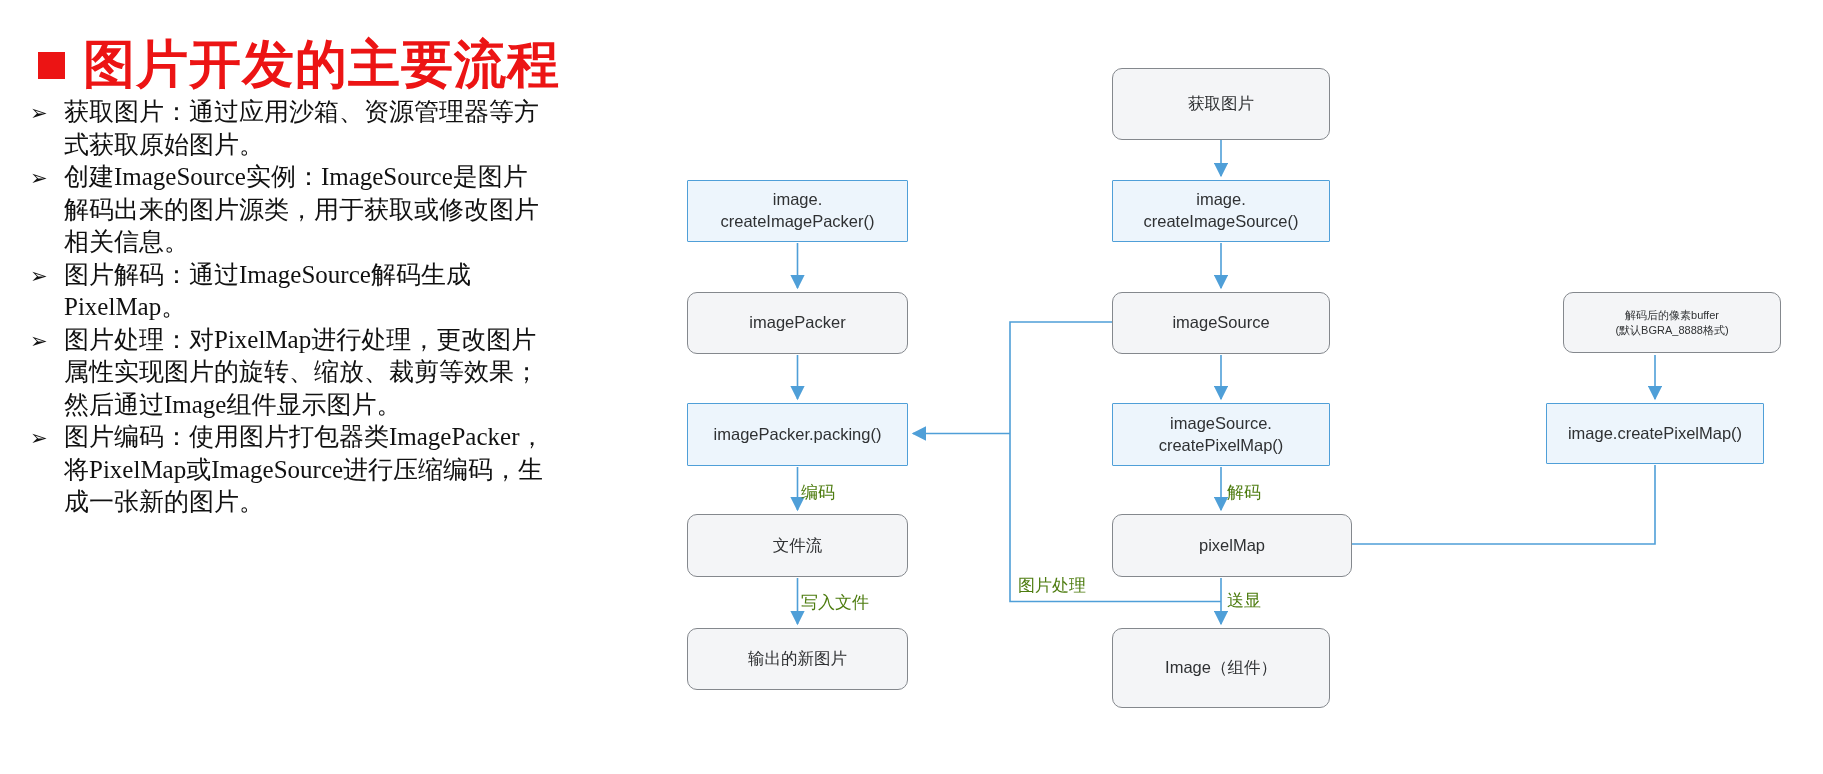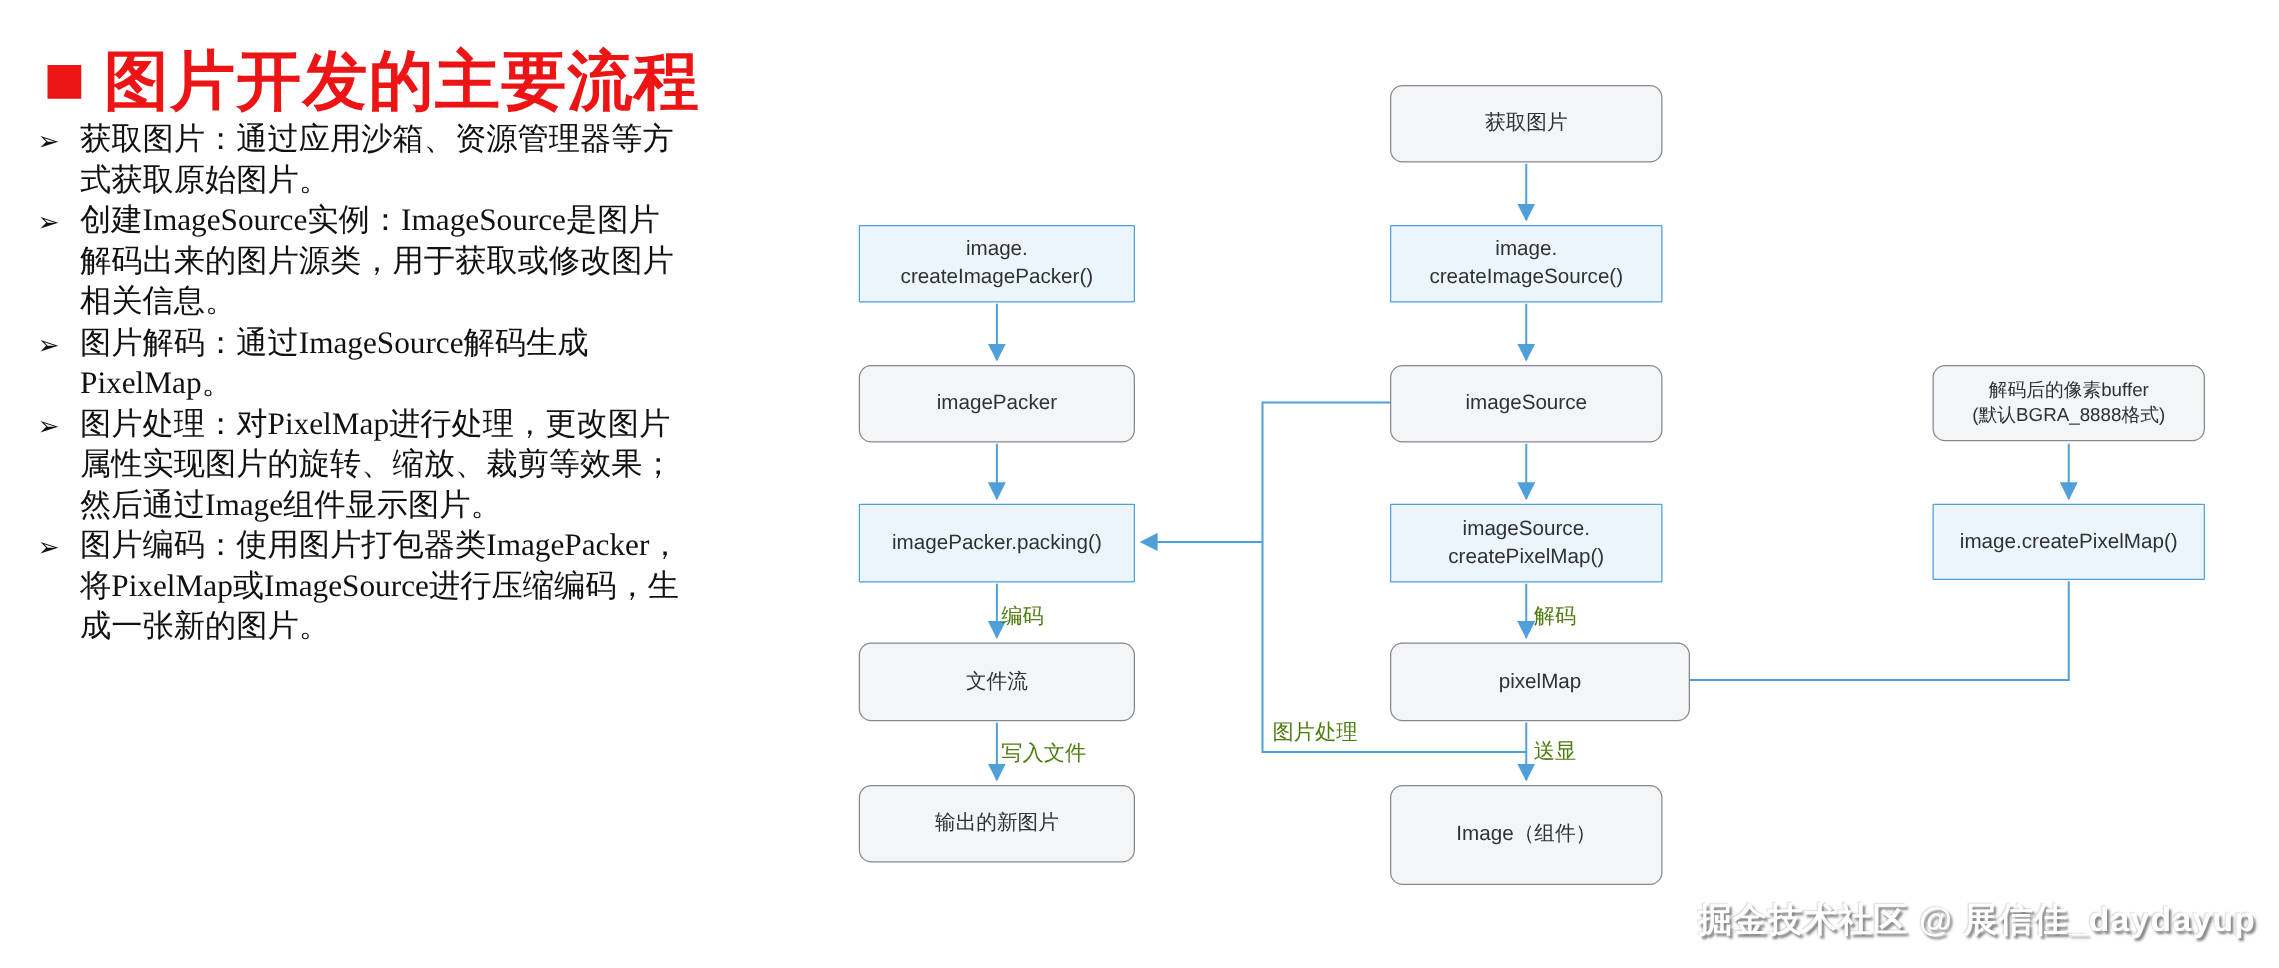--- a/index.html
+++ b/index.html
@@ -30,21 +30,21 @@
     text-align:center;white-space:pre-line;
     font-size:16.5px;color:#2f3133;line-height:1.32;
     box-sizing:border-box;
   }
   .node.gray{
     background:#f4f5f7;border:1.4px solid #84888d;border-radius:10px;
   }
   .node.blue{
     background:#edf5fc;border:1.6px solid #4f9fd8;border-radius:1px;
   }
-  .node.small{font-size:15px;}
+  .node.small{font-size:11px;margin-left:17px;}
   
   .elabel{
     position:absolute;font-size:17px;color:#4d7c0f;
     font-family:"Liberation Sans",sans-serif;white-space:nowrap;
   }
   
   #connectors{position:absolute;left:0;top:0;}
   
   .watermark{
     position:absolute;right:18px;top:718px;
@@ -106,21 +106,21 @@
       <line x1="1221" y1="578" x2="1221" y2="624" marker-end="url(#ah)"></line>
 
       <line x1="1655" y1="355" x2="1655" y2="399" marker-end="url(#ah)"></line>
       <polyline points="1655,465 1655,544 1338,544" marker-end="url(#ah)"></polyline>
 
       <polyline points="1112,322 1010,322 1010,601.5 1221,601.5"></polyline>
       <line x1="1010" y1="433.5" x2="913" y2="433.5" marker-end="url(#ah)"></line>
     </g>
   </svg>
 
-  <div class="node gray" style="left:1112px;top:68px;width:218px;height:62px;text-align:center;">获取图片</div>
+  <div class="node gray" style="left:1112px;top:68px;width:218px;height:72px;text-align:center;">获取图片</div>
 
   <div class="node blue" style="left:687px;top:180px;width:221px;height:62px;">image.
 createImagePacker()</div>
   <div class="node blue" style="left:1112px;top:180px;width:218px;height:62px;">image.
 createImageSource()</div>
 
   <div class="node gray" style="left:687px;top:292px;width:221px;height:62px;">imagePacker</div>
   <div class="node gray" style="left:1112px;top:292px;width:218px;height:62px;">imageSource</div>
   <div class="node gray small" style="left:1546px;top:292px;width:218px;height:61px;">解码后的像素buffer
 (默认BGRA_8888格式)</div>
@@ -135,15 +135,14 @@
 
   <div class="node gray" style="left:687px;top:628px;width:221px;height:62px;">输出的新图片</div>
   <div class="node gray" style="left:1112px;top:628px;width:218px;height:80px;">Image（组件）</div>
 
   <span class="elabel" style="left:801px;top:481px;">编码</span>
   <span class="elabel" style="left:801px;top:591px;">写入文件</span>
   <span class="elabel" style="left:1227px;top:481px;">解码</span>
   <span class="elabel" style="left:1227px;top:589px;">送显</span>
   <span class="elabel" style="left:1018px;top:574px;">图片处理</span>
 
-  <div class="watermark">掘金技术社区 @ 展信佳_daydayup</div>
 
 </div>
 
 </body></html>

